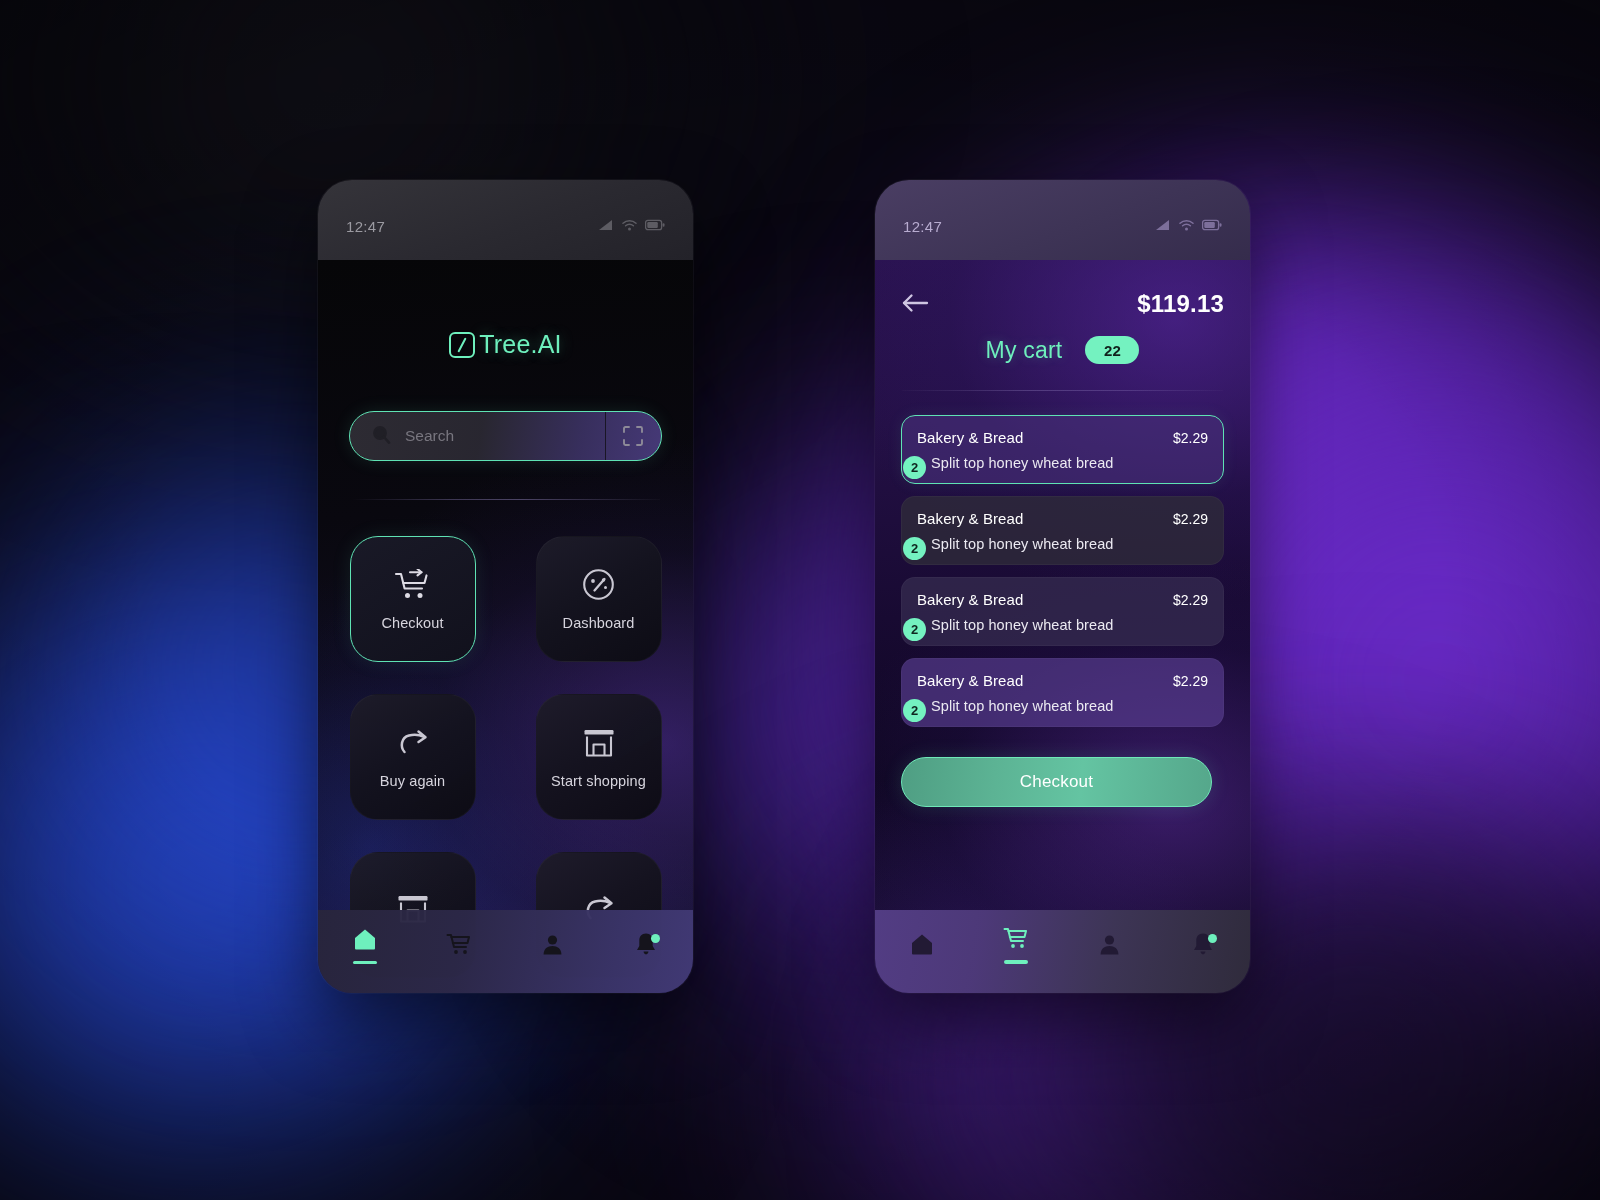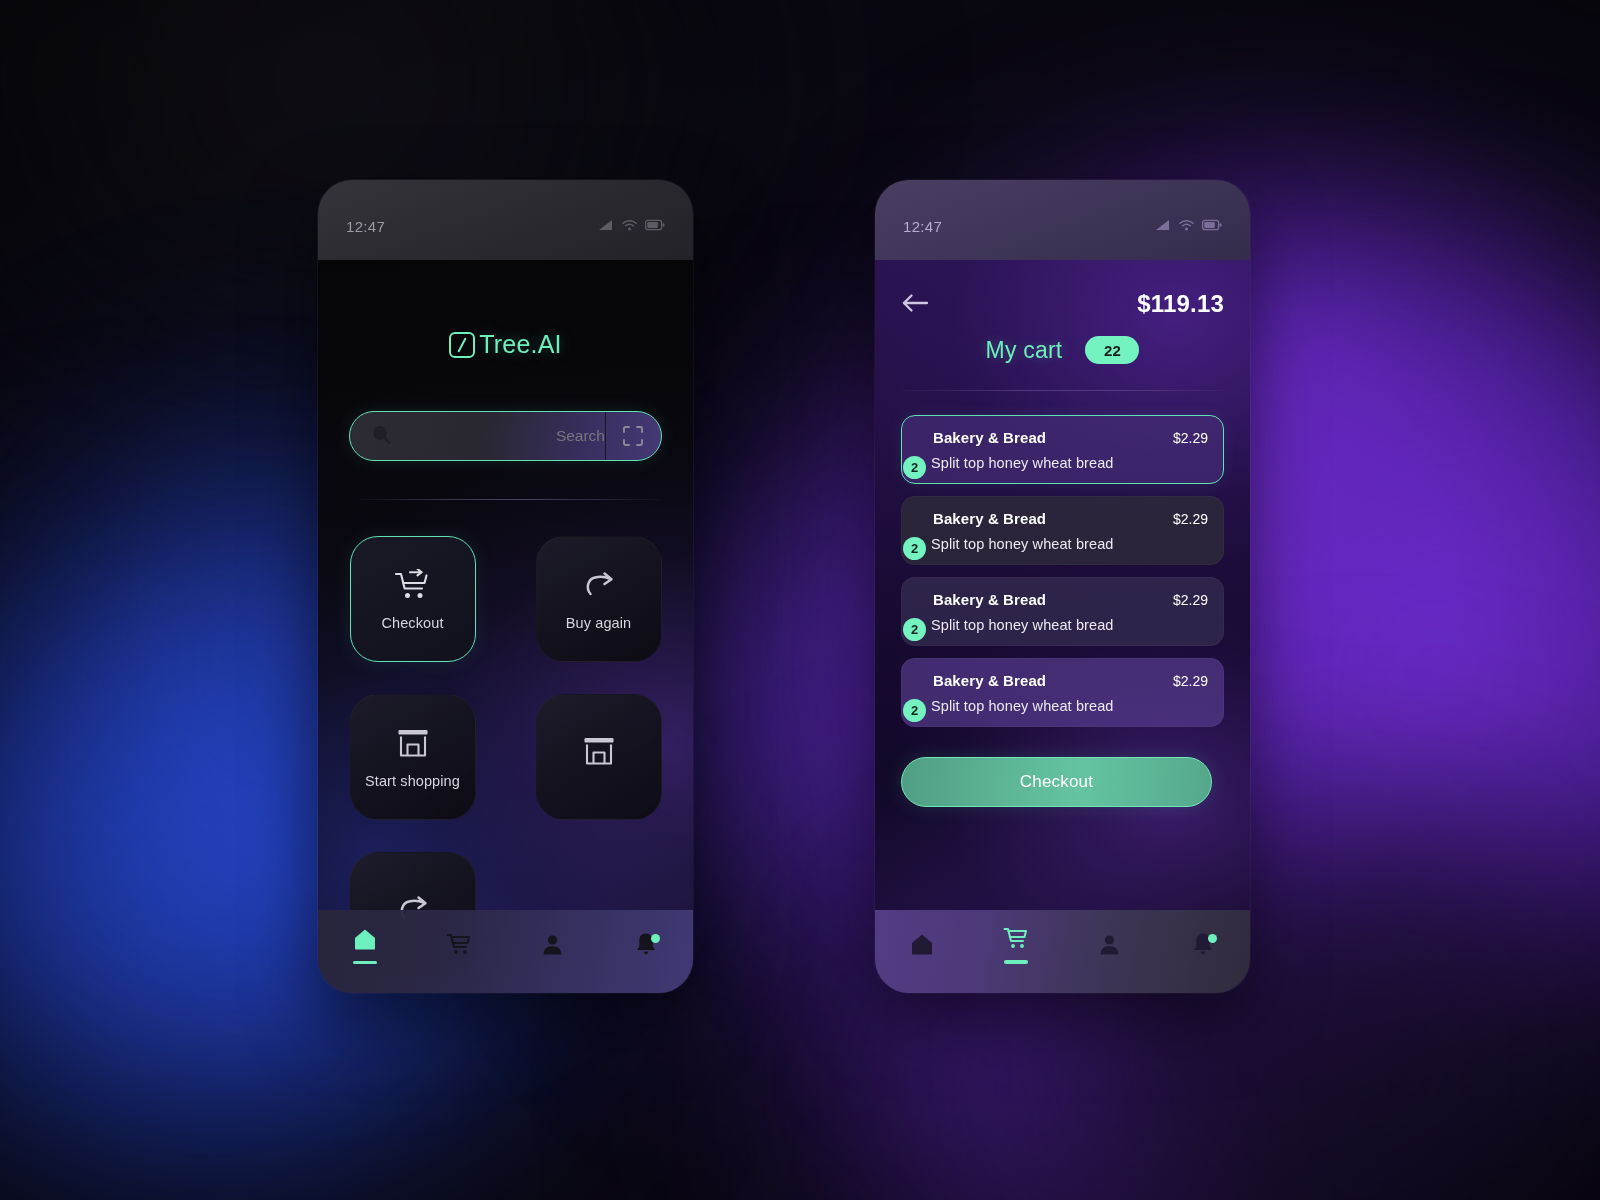--- a/index.html
+++ b/index.html
@@ -113,21 +113,20 @@
     border:1.4px solid #5fe3b4; border-radius:25px;
     display:flex; align-items:center; overflow:hidden;
     background:linear-gradient(100deg, rgba(48,46,54,.92) 0%, rgba(44,42,52,.9) 42%, rgba(62,52,104,.88) 74%, rgba(76,62,130,.9) 100%);
     box-shadow:0 0 18px rgba(95,227,180,.12);
   }
   .search-ico { margin-left:22px; flex:none; }
   .search-input {
     flex:1; background:transparent; border:0; outline:none;
     font-family:inherit; font-size:15.5px; color:#cfcdd6;
     padding-left:14px;
-    text-align:right;
   }
   .search-input::placeholder { color:#78767f; }
   .search-sep { width:1px; align-self:stretch; background:rgba(20,18,26,.85); }
   .scan-btn {
     width:62px; align-self:stretch; display:flex; align-items:center; justify-content:center;
     background:transparent; border:0; cursor:pointer;
   }
 
   .divider-left {
     margin:38px auto 0; width:308px; height:1px;
@@ -182,21 +181,21 @@
   }
 
   .cart-list { margin:24px 26px 0; display:flex; flex-direction:column; gap:12px; }
   .cart-card {
     border-radius:14px; padding:13px 15px 12px;
     border:1px solid rgba(255,255,255,0.035);
     position:relative;
   }
   .cart-card.selected { border:1.4px solid #5fe3b4; box-shadow:0 0 16px rgba(95,227,180,.09); }
   .cc-head { display:flex; align-items:baseline; justify-content:space-between; }
-  .cc-cat { font-size:15px; font-weight:bold; color:#ffffff; letter-spacing:.1px;margin-left:16px; }
+  .cc-cat { font-size:15px; font-weight:normal; color:#ffffff; letter-spacing:.1px; }
   .cc-price { font-size:14px; color:#ffffff; }
   .cc-body { display:flex; align-items:center; gap:14px; margin-top:9px; }
   .cc-thumb-wrap { position:relative; flex:none; }
   .cc-thumb {
     width:42px; height:42px; border-radius:7px; overflow:hidden;
     background:
       radial-gradient(circle at 24% 34%, #e8c88a 0%, #c9a05c 26%, rgba(0,0,0,0) 47%),
       radial-gradient(circle at 70% 62%, #d9b070 0%, #a87a3e 24%, rgba(0,0,0,0) 45%),
       radial-gradient(circle at 30% 78%, #c8612a 0%, #8e3f1a 26%, rgba(0,0,0,0) 48%),
       radial-gradient(circle at 84% 24%, #6a5840 0%, rgba(0,0,0,0) 42%),
@@ -317,20 +316,32 @@
             <path d="M9.4 14 H30.5 L32.5 6.4"></path>
             <path d="M16 3.2 H27.5"></path>
               <path d="M23.5 0 L27.5 3.2 L23.5 6.4"></path>
             <circle cx="13.5" cy="26.5" r="2.5" fill="#dddbe4" stroke="none"></circle>
             <circle cx="26" cy="26.5" r="2.5" fill="#dddbe4" stroke="none"></circle>
           </svg>
         </span>
         <span class="tile-label">Checkout</span>
       </div>
 
+      <div class="tile">
+        <span class="tile-ico">
+          <svg width="33" height="33" viewBox="0 0 33 33" fill="none">
+            <circle cx="16.5" cy="16.5" r="14.3" stroke="#c9c7d2" stroke-width="2.1"></circle>
+            <circle cx="11" cy="13" r="1.9" fill="#c9c7d2"></circle>
+            <circle cx="21.5" cy="12" r="1.7" fill="#c9c7d2"></circle>
+            <circle cx="23.5" cy="19.5" r="1.5" fill="#c9c7d2"></circle>
+            <path d="M22.5 11 L12.5 22.5" stroke="#c9c7d2" stroke-width="2.3" stroke-linecap="round"></path>
+          </svg>
+        </span>
+        <span class="tile-label">Dashboard</span>
+      </div>
 
       <div class="tile">
         <span class="tile-ico">
           <svg width="32" height="32" viewBox="0 0 32 32" fill="none" stroke="#c9c7d2" stroke-width="2.5" stroke-linecap="round" stroke-linejoin="round">
             <path d="M7.5 25 C3 20 4 10.5 12 8.5 C17.5 7.1 23 8 27 10"></path>
             <path d="M21.5 4.5 L28.5 10.2 L21.5 15"></path>
           </svg>
         </span>
         <span class="tile-label">Buy again</span>
       </div>

